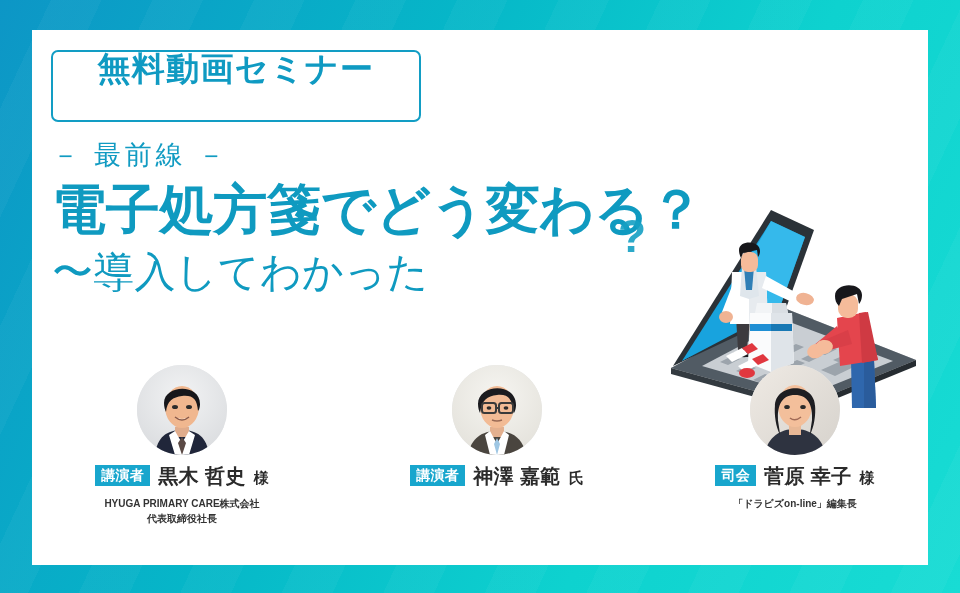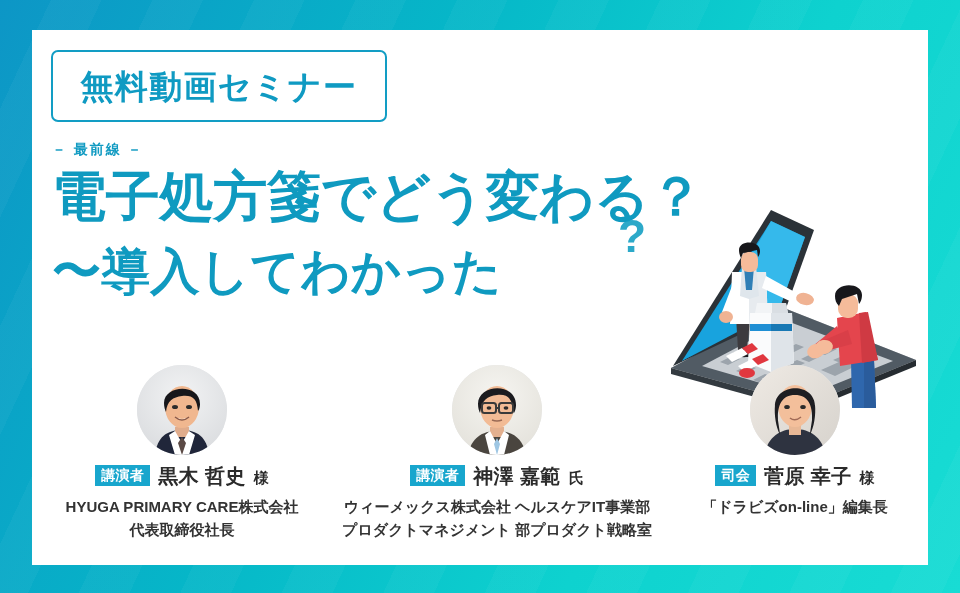--- a/index.html
+++ b/index.html
@@ -44,69 +44,68 @@
     width: 896px;
     height: 535px;
     background: #ffffff;
   }
 
   
   .badge-outline {
     position: absolute;
     left: 19px;
     top: 20px;
-    width: 336px;
+    width: 370px;
     height: 72px;
     border: 2.5px solid #129dc4;
     border-radius: 7px;
     box-sizing: border-box;
     display: flex;
-    align-items: center;
     justify-content: center;
   }
   .badge-outline .txt {
     color: #0f9ac2;
     font-size: 33px;
     font-weight: 700;
     letter-spacing: 0.04em;
     line-height: 1;
     white-space: nowrap;
   }
 
   
   .headline {
     position: absolute;
     left: 20px;
     top: 112px;
     width: 660px;
   }
   .kicker {
     color: #119bc2;
-    font-size: 14px;
-    font-weight: 700;
+    font-size: 27px;
+    font-weight: 400;
     letter-spacing: 0.14em;
     line-height: 1;
     margin-bottom: 12px;
     white-space: nowrap;
   }
   .title-1 {
     color: #0f9ac0;
     font-size: 54px;
     font-weight: 700;
     line-height: 1.06;
     letter-spacing: -0.005em;
     white-space: nowrap;
   }
   .title-2 {
     color: #0f9ac0;
-    font-size: 49px;
-    font-weight: 700;
+    font-size: 41px;
+    font-weight: 400;
     line-height: 1.26;
     letter-spacing: 0.005em;
-    margin-top: 16px;
+    margin-top: 9px;
     white-space: nowrap;
   }
   .title-3 {
     color: #0f9ac0;
     font-size: 41px;
     font-weight: 700;
     line-height: 1.26;
     letter-spacing: 0.005em;
     white-space: nowrap;
   }
@@ -180,21 +179,21 @@
   }
   .honorific {
     color: #2b2b2b;
     font-size: 15px;
     font-weight: 600;
     line-height: 1;
   }
   .affil {
     margin-top: 9px;
     color: #333333;
-    font-size: 15px;
+    font-size: 10px;
     font-weight: 600;
     line-height: 1.5;
     text-align: center;
     white-space: nowrap;
   }
   .affil .l2 { display: block; }
 </style>
 </head>
 <body>
 
@@ -364,24 +363,20 @@
             <ellipse cx="37" cy="43" rx="2.4" ry="1.8" fill="#2b2b2b"></ellipse>
             <ellipse cx="54" cy="43" rx="2.4" ry="1.8" fill="#2b2b2b"></ellipse>
             <path d="M40 55 Q45 57 50 55" stroke="#9a6a55" stroke-width="1.4" fill="none"></path>
           </svg>
         </div>
         <div class="name-row">
           <span class="role-chip">講演者</span>
           <span class="p-name">神澤 嘉範</span>
           <span class="honorific">氏</span>
         </div>
-        <div class="affil">
-          <span class="l1">ウィーメックス株式会社 ヘルスケアIT事業部</span>
-          <span class="l2">プロダクトマネジメント 部プロダクト戦略室</span>
-        </div>
       </div>
 
       <div class="speaker s3">
         <div class="avatar">
           <svg viewBox="0 0 90 90" width="90" height="90" xmlns="http://www.w3.org/2000/svg" aria-hidden="true">
             <defs>
               <linearGradient id="bg3" x1="0" y1="0" x2="1" y2="1">
                 <stop offset="0%" stop-color="#efeae4"></stop>
                 <stop offset="100%" stop-color="#d6d2cc"></stop>
               </linearGradient>

